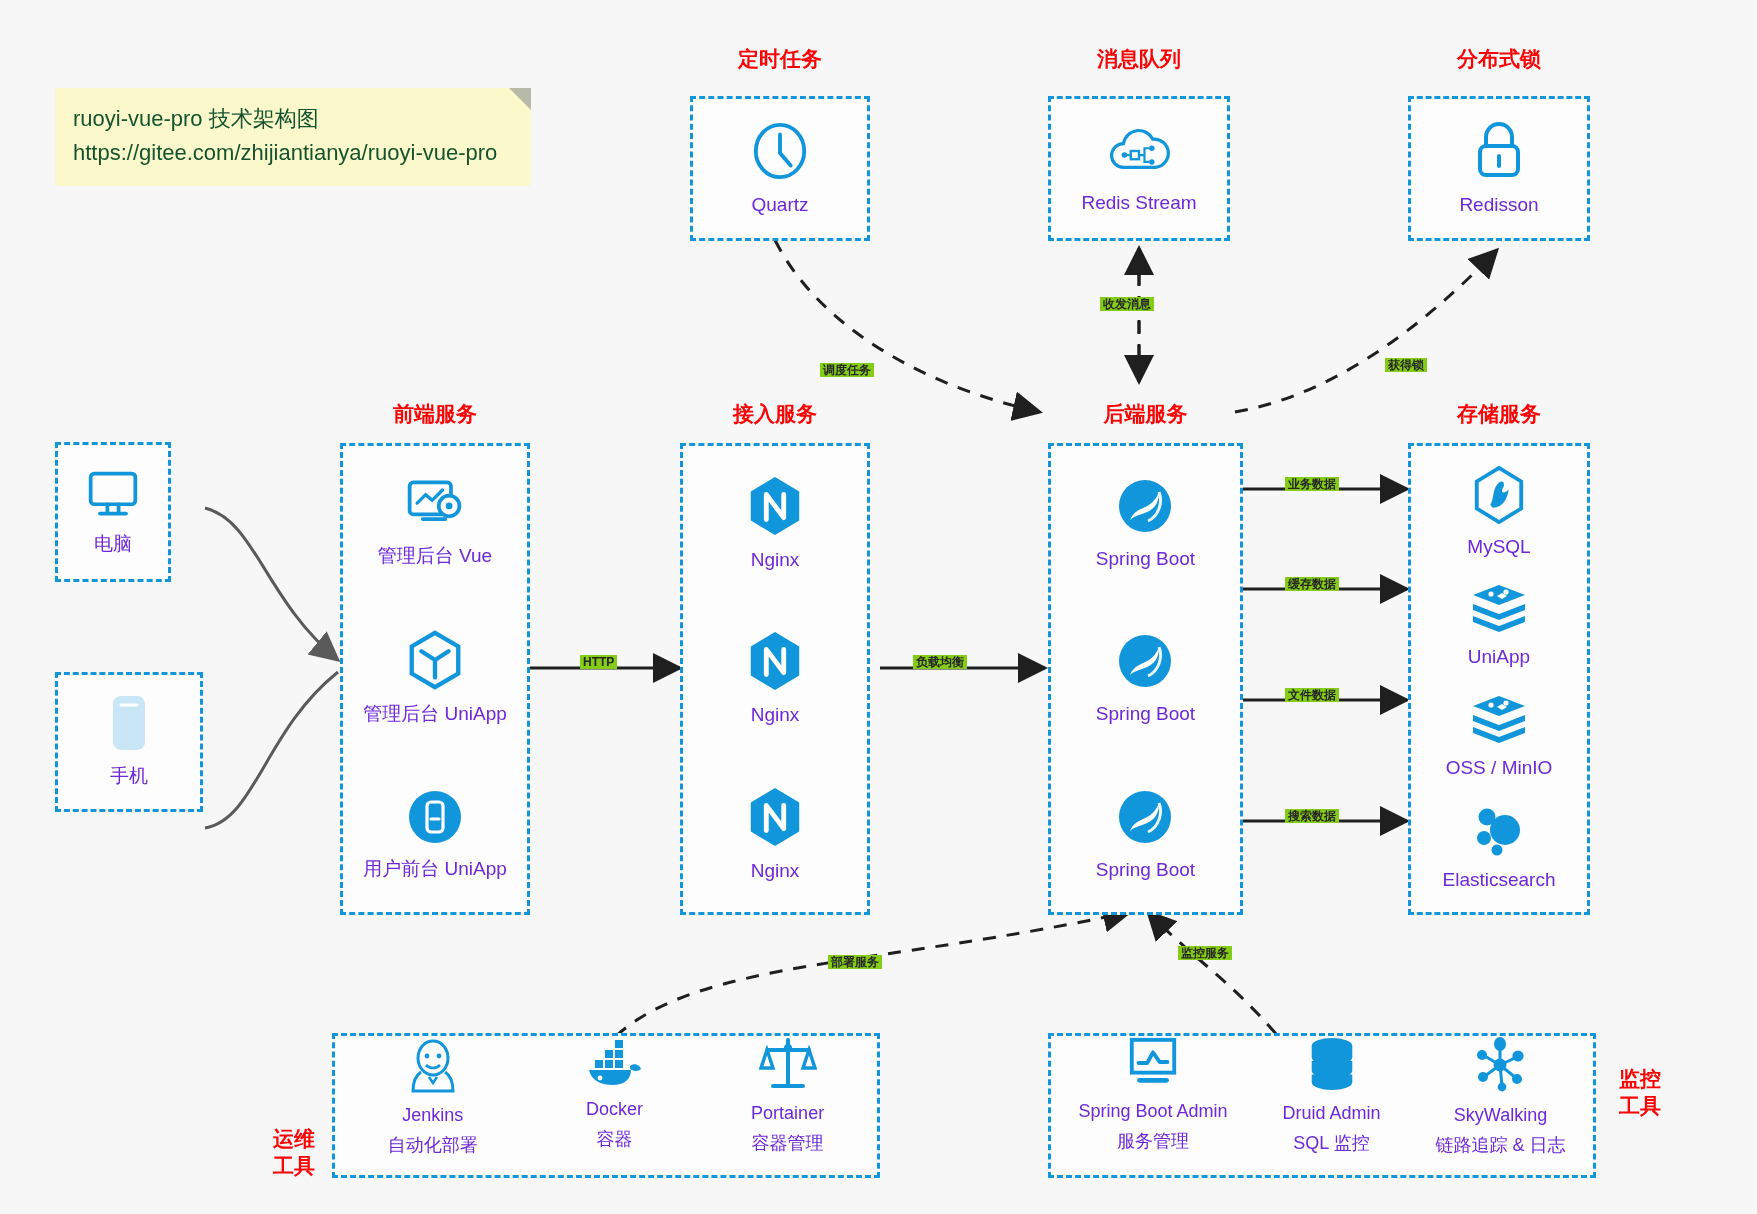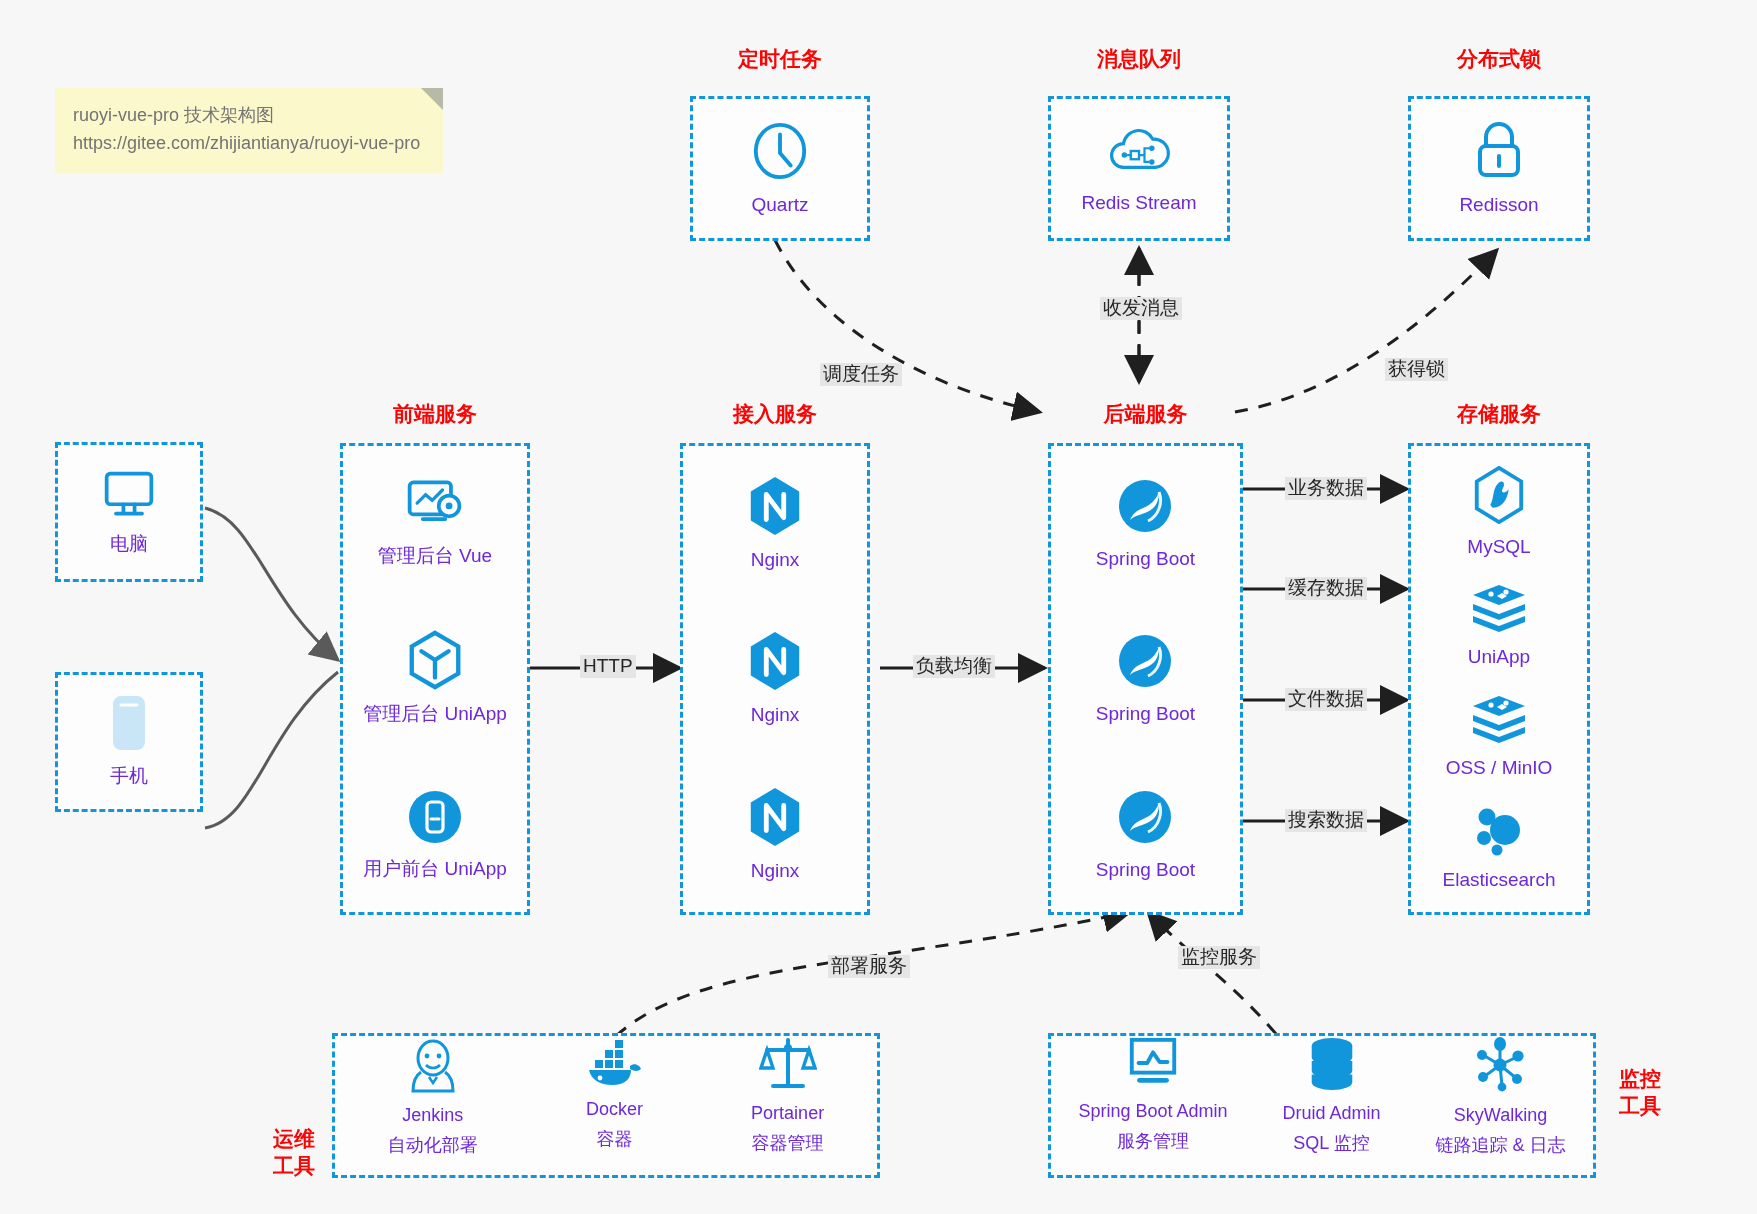--- a/index.html
+++ b/index.html
@@ -8,24 +8,24 @@
     background:#f7f7f7;
     font-family:"Liberation Sans","DejaVu Sans",sans-serif;
     overflow:hidden;
   }
   #canvas{position:relative;width:1757px;height:1214px;}
 
   
   .note{
     position:absolute;
     background:#fbf8cc;
-    padding:14px 23px 16px 18px;
+    padding:14px 34px 16px 18px;
     line-height:1.55;
-    font-size:18px;
-    color:#737373;
+    font-size:22px;
+    color:#14532d;
     white-space:nowrap;
   }
   .note .fold{
     position:absolute;right:0;top:0;
     width:0;height:0;
     border-left:22px solid transparent;
     border-top:22px solid #b9b9a8;
   }
 
   
@@ -62,26 +62,27 @@
     color:#6d28d9;
     line-height:1.32;
     white-space:nowrap;
   }
   .node .cap.small{font-size:18px;}
   .ico{display:block;}
 
   
   .elabel{
     position:absolute;
-    font-size:19px;
+    font-size:12px;
     color:#262626;
-    background:#e5e5e5;
+    background:#84cc16;
     padding:0 3px;
     white-space:nowrap;
     line-height:1.2;
+    font-weight:bold;
   }
   svg.edges{position:absolute;left:0;top:0;width:1757px;height:1214px;pointer-events:none;}
 </style>
 </head>
 <body>
 
 <div id="canvas">
 
   <div class="note" style="left:55px;top:88px;">
     <div class="fold"></div>
@@ -172,21 +173,21 @@
         <svg width="58" height="62" viewBox="0 0 58 62">
           <path d="M16 26 L16 17 a13 13 0 0 1 26 0 L42 26" fill="none" stroke="#1296db" stroke-width="4"></path>
           <rect x="10" y="26" width="38" height="29" rx="6" fill="none" stroke="#1296db" stroke-width="4"></rect>
           <path d="M29 36 L29 46" stroke="#1296db" stroke-width="4" stroke-linecap="round"></path>
         </svg>
       </span>
       <span class="cap">Redisson</span>
     </div>
   </div>
 
-  <div class="dbox col" style="left:55px;top:442px;width:148px;height:140px;">
+  <div class="dbox col" style="left:55px;top:442px;width:116px;height:140px;">
     <div class="node">
       <span class="ico">
         <svg width="60" height="54" viewBox="0 0 64 58">
           <rect x="8" y="7" width="48" height="33" rx="4" fill="none" stroke="#1296db" stroke-width="4"></rect>
           <path d="M26 40 L26 48 M38 40 L38 48 M18 50 L46 50" stroke="#1296db" stroke-width="4" stroke-linecap="round"></path>
         </svg>
       </span>
       <span class="cap">电脑</span>
     </div>
   </div>

